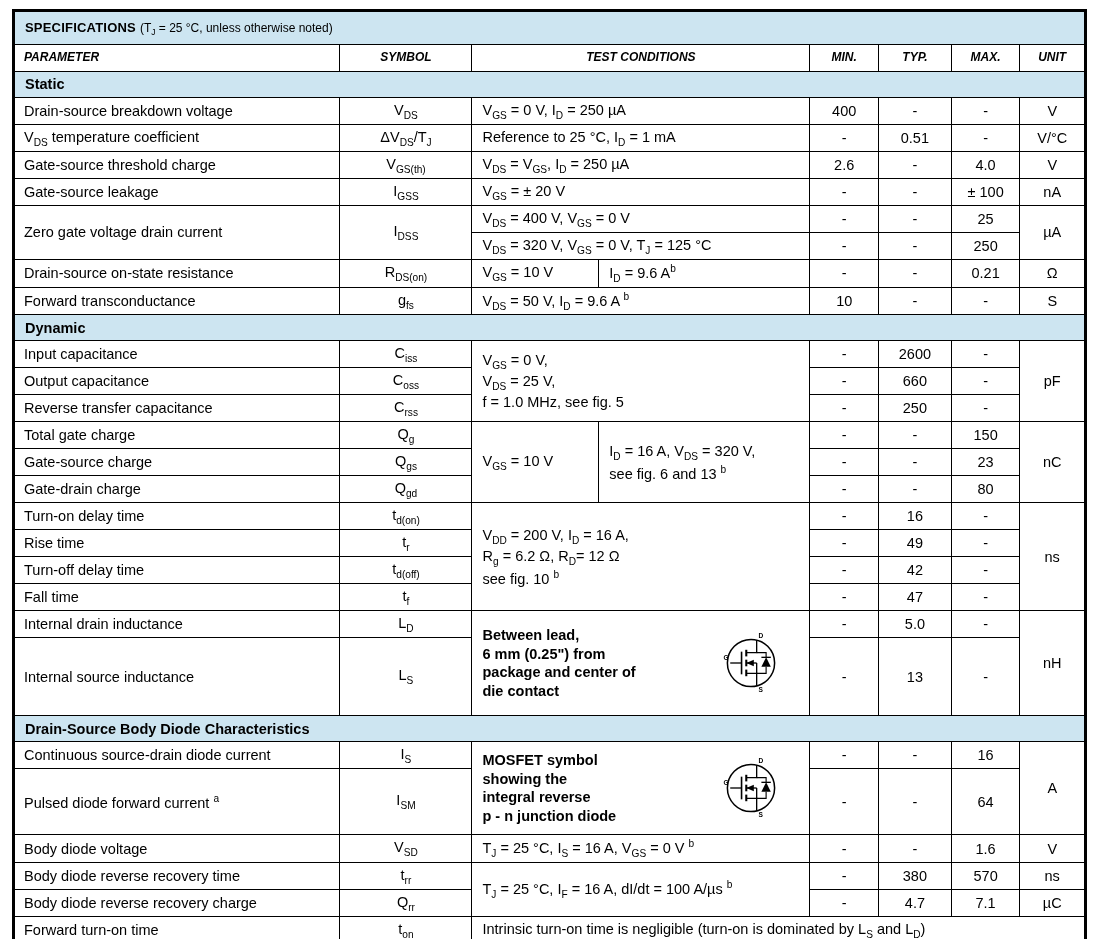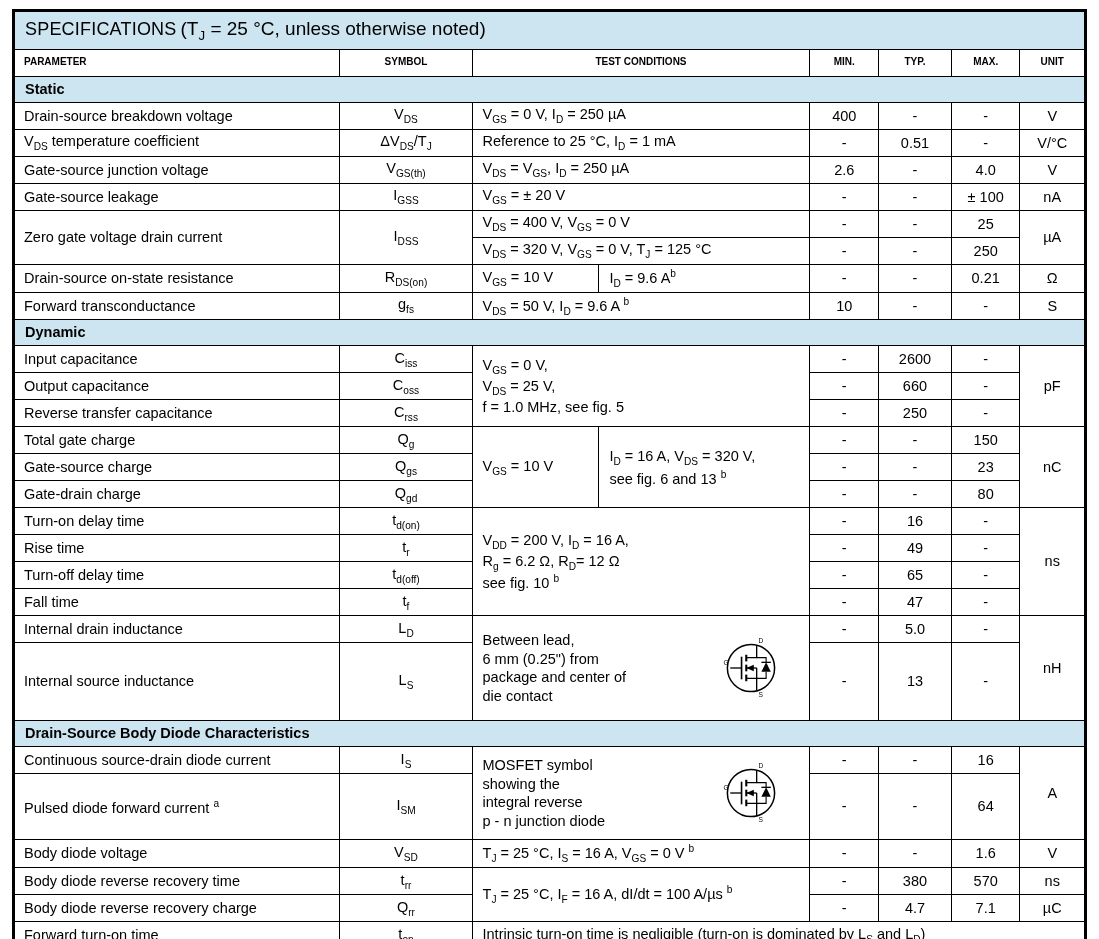--- a/index.html
+++ b/index.html
@@ -30,55 +30,56 @@
 
   td, th {
     border: 1.6px solid #000;
     padding: 2px 6px;
     font-size: 14.5px;
     line-height: 1.28;
     text-align: center;
     vertical-align: middle;
     overflow: hidden;
   }
-  th { font-weight: bold; font-size: 10px; }
+  th { font-weight: bold; font-size: 12px; font-style: italic; }
   .al { text-align: left; padding-left: 9px; }
   td.cond { text-align: left; padding-left: 10px; }
 
   tbody tr { height: 27px; }
   tr.title-row { height: 33px; }
   tr.head-row { height: 27px; }
   tr.section-row { height: 26px; }
   tr.tall-ls { height: 78px; }
   tr.tall-ism { height: 66px; }
 
   tr.title-row td {
     background: #cde5f1;
     text-align: left;
     padding: 5px 10px;
   }
-  .title-bold { font-weight: normal; font-size: 18px; letter-spacing: 0.2px; }
-  .title-note { font-size: 19px; }
+  .title-bold { font-weight: bold; font-size: 13px; letter-spacing: 0.2px; }
+  .title-note { font-size: 12px; }
 
   tr.section-row td {
     background: #cde5f1;
     text-align: left;
     font-weight: bold;
     padding-left: 10px;
     font-size: 14.5px;
   }
 
   sub { font-size: 0.7em; }
   sup { font-size: 0.7em; }
 
   .condwrap {
     display: flex;
     align-items: center;
     justify-content: space-between;
     padding-right: 18px;
+    font-weight: bold;
   }
   .mosfet { flex: 0 0 auto; }
 </style>
 </head>
 <body>
 
 <div class="frame">
 <table>
 <colgroup>
   <col class="c-param">
@@ -127,21 +128,21 @@
   <td class="al">V<sub>DS</sub> temperature coefficient</td>
   <td>ΔV<sub>DS</sub>/T<sub>J</sub></td>
   <td class="cond" colspan="2">Reference to 25 °C, I<sub>D</sub> = 1 mA</td>
   <td>-</td>
   <td>0.51</td>
   <td>-</td>
   <td>V/°C</td>
 </tr>
 
 <tr>
-  <td class="al">Gate-source junction voltage</td>
+  <td class="al">Gate-source threshold charge</td>
   <td>V<sub>GS(th)</sub></td>
   <td class="cond" colspan="2">V<sub>DS</sub> = V<sub>GS</sub>, I<sub>D</sub> = 250 µA</td>
   <td>2.6</td>
   <td>-</td>
   <td>4.0</td>
   <td>V</td>
 </tr>
 
 <tr>
   <td class="al">Gate-source leakage</td>
@@ -256,21 +257,21 @@
   <td class="al">Rise time</td>
   <td>t<sub>r</sub></td>
   <td>-</td>
   <td>49</td>
   <td>-</td>
 </tr>
 <tr>
   <td class="al">Turn-off delay time</td>
   <td>t<sub>d(off)</sub></td>
   <td>-</td>
-  <td>65</td>
+  <td>42</td>
   <td>-</td>
 </tr>
 <tr>
   <td class="al">Fall time</td>
   <td>t<sub>f</sub></td>
   <td>-</td>
   <td>47</td>
   <td>-</td>
 </tr>
 

